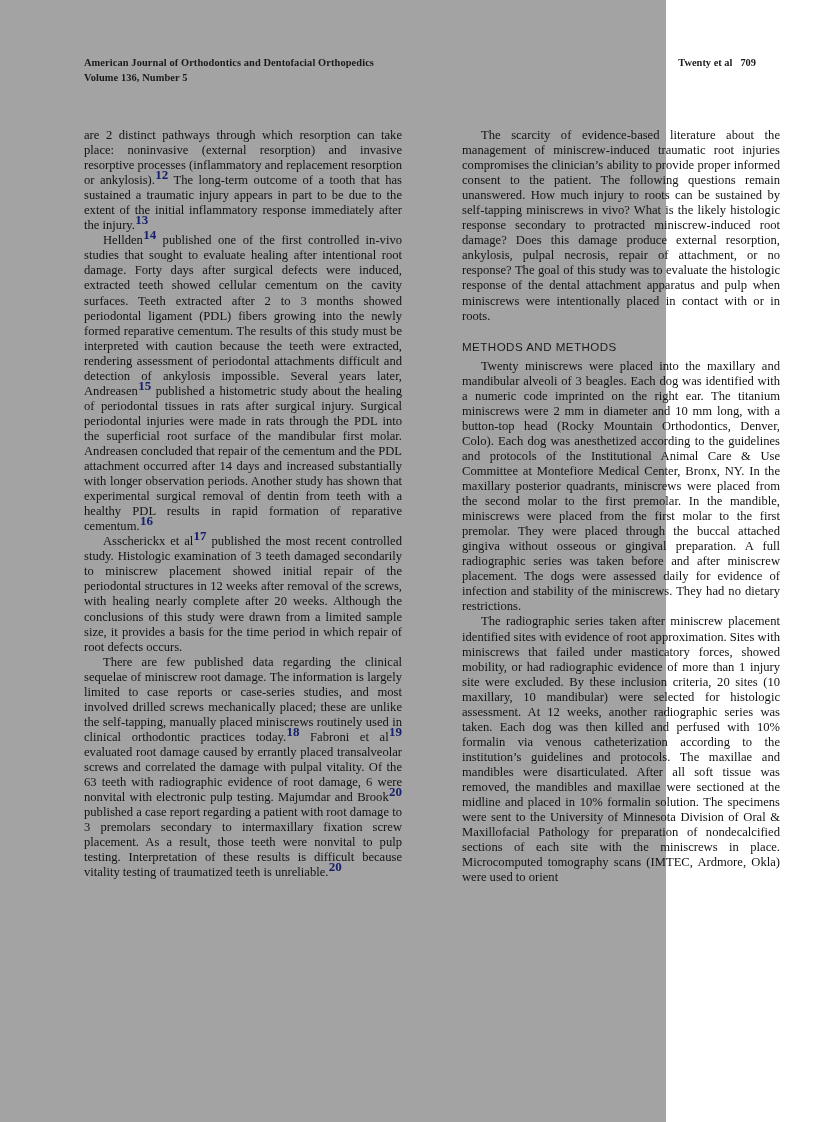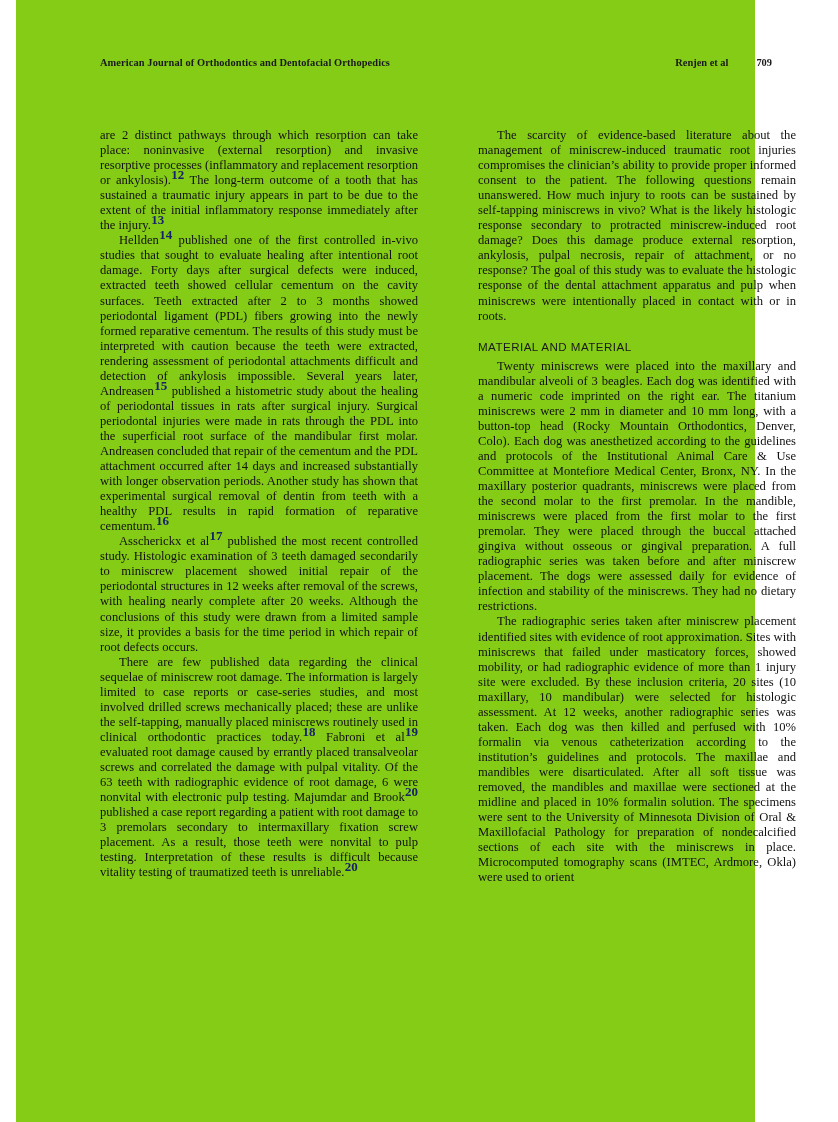--- a/index.html
+++ b/index.html
@@ -10,25 +10,25 @@
   body {
     width: 838px;
     height: 1122px;
     font-family: "Liberation Serif", serif;
     color: #000000;
     position: relative;
     overflow: hidden;
   }
   .page {
     position: absolute;
-    left: 16px;
+    left: 0;
     top: 0;
-    width: 739px;
+    width: 666px;
     height: 1122px;
-    background: #84cc16;
+    background: #a3a3a3;
   }
 
   
   .running-head {
     position: absolute;
     left: 84px;
     top: 56px;
     width: 672px;
     height: 34px;
   }
@@ -51,21 +51,21 @@
     text-align: right;
     font-family: "Liberation Serif", serif;
     font-size: 10.4px;
     font-weight: bold;
     line-height: 14.5px;
     color: #1a1a1a;
     white-space: nowrap;
   }
   .rh-right .pageno {
     display: inline-block;
-    margin-left: 28px;
+    margin-left: 8px;
   }
 
   
   .columns {
     position: absolute;
     left: 84px;
     top: 128px;
     width: 672px;
     height: 940px;
   }
@@ -116,36 +116,37 @@
   }
 </style>
 </head>
 <body>
 
 <div class="page">
 
   <div class="running-head">
     <div class="rh-left">
       <div>American Journal of Orthodontics and Dentofacial Orthopedics</div>
+      <div>Volume 136, Number 5</div>
     </div>
     <div class="rh-right">
-      <span>Renjen et al</span><span class="pageno">709</span>
+      <span>Twenty et al</span><span class="pageno">709</span>
     </div>
   </div>
 
   <div class="columns">
     <div class="col col-left" id="col-left">
         <p class="body-par noindent">are 2 distinct pathways through which resorption can take place: noninvasive (external resorption) and invasive resorptive processes (inflammatory and replacement resorption or ankylosis).<sup class="ref">12</sup> The long-term outcome of a tooth that has sustained a traumatic injury appears in part to be due to the extent of the initial inflammatory response immediately after the injury.<sup class="ref">13</sup></p>
         <p class="body-par indent">Hellden<sup class="ref">14</sup> published one of the first controlled in-vivo studies that sought to evaluate healing after intentional root damage. Forty days after surgical defects were induced, extracted teeth showed cellular cementum on the cavity surfaces. Teeth extracted after 2 to 3 months showed periodontal ligament (PDL) fibers growing into the newly formed reparative cementum. The results of this study must be interpreted with caution because the teeth were extracted, rendering assessment of periodontal attachments difficult and detection of ankylosis impossible. Several years later, Andreasen<sup class="ref">15</sup> published a histometric study about the healing of periodontal tissues in rats after surgical injury. Surgical periodontal injuries were made in rats through the PDL into the superficial root surface of the mandibular first molar. Andreasen concluded that repair of the cementum and the PDL attachment occurred after 14 days and increased substantially with longer observation periods. Another study has shown that experimental surgical removal of dentin from teeth with a healthy PDL results in rapid formation of reparative cementum.<sup class="ref">16</sup></p>
         <p class="body-par indent">Asscherickx et al<sup class="ref">17</sup> published the most recent controlled study. Histologic examination of 3 teeth damaged secondarily to miniscrew placement showed initial repair of the periodontal structures in 12 weeks after removal of the screws, with healing nearly complete after 20 weeks. Although the conclusions of this study were drawn from a limited sample size, it provides a basis for the time period in which repair of root defects occurs.</p>
         <p class="body-par indent">There are few published data regarding the clinical sequelae of miniscrew root damage. The information is largely limited to case reports or case-series studies, and most involved drilled screws mechanically placed; these are unlike the self-tapping, manually placed miniscrews routinely used in clinical orthodontic practices today.<sup class="ref">18</sup> Fabroni et al<sup class="ref">19</sup> evaluated root damage caused by errantly placed transalveolar screws and correlated the damage with pulpal vitality. Of the 63 teeth with radiographic evidence of root damage, 6 were nonvital with electronic pulp testing. Majumdar and Brook<sup class="ref">20</sup> published a case report regarding a patient with root damage to 3 premolars secondary to intermaxillary fixation screw placement. As a result, those teeth were nonvital to pulp testing. Interpretation of these results is difficult because vitality testing of traumatized teeth is unreliable.<sup class="ref">20</sup></p>
       </div>
     <div class="col col-right" id="col-right">
         <p class="body-par indent">The scarcity of evidence-based literature about the management of miniscrew-induced traumatic root injuries compromises the clinician’s ability to provide proper informed consent to the patient. The following questions remain unanswered. How much injury to roots can be sustained by self-tapping miniscrews in vivo? What is the likely histologic response secondary to protracted miniscrew-induced root damage? Does this damage produce external resorption, ankylosis, pulpal necrosis, repair of attachment, or no response? The goal of this study was to evaluate the histologic response of the dental attachment apparatus and pulp when miniscrews were intentionally placed in contact with or in roots.</p>
         <div class="head-gap-before"></div>
-        <h2 class="section-head">MATERIAL AND MATERIAL</h2>
+        <h2 class="section-head">METHODS AND METHODS</h2>
         <div class="head-gap-after"></div>
         <p class="body-par indent">Twenty miniscrews were placed into the maxillary and mandibular alveoli of 3 beagles. Each dog was identified with a numeric code imprinted on the right ear. The titanium miniscrews were 2 mm in diameter and 10 mm long, with a button-top head (Rocky Mountain Orthodontics, Denver, Colo). Each dog was anesthetized according to the guidelines and protocols of the Institutional Animal Care &amp; Use Committee at Montefiore Medical Center, Bronx, NY. In the maxillary posterior quadrants, miniscrews were placed from the second molar to the first premolar. In the mandible, miniscrews were placed from the first molar to the first premolar. They were placed through the buccal attached gingiva without osseous or gingival preparation. A full radiographic series was taken before and after miniscrew placement. The dogs were assessed daily for evidence of infection and stability of the miniscrews. They had no dietary restrictions.</p>
         <p class="body-par indent">The radiographic series taken after miniscrew placement identified sites with evidence of root approximation. Sites with miniscrews that failed under masticatory forces, showed mobility, or had radiographic evidence of more than 1 injury site were excluded. By these inclusion criteria, 20 sites (10 maxillary, 10 mandibular) were selected for histologic assessment. At 12 weeks, another radiographic series was taken. Each dog was then killed and perfused with 10% formalin via venous catheterization according to the institution’s guidelines and protocols. The maxillae and mandibles were disarticulated. After all soft tissue was removed, the mandibles and maxillae were sectioned at the midline and placed in 10% formalin solution. The specimens were sent to the University of Minnesota Division of Oral &amp; Maxillofacial Pathology for preparation of nondecalcified sections of each site with the miniscrews in place. Microcomputed tomography scans (IMTEC, Ardmore, Okla) were used to orient</p>
       </div>
   </div>
 
 </div>
 
 </body></html>

